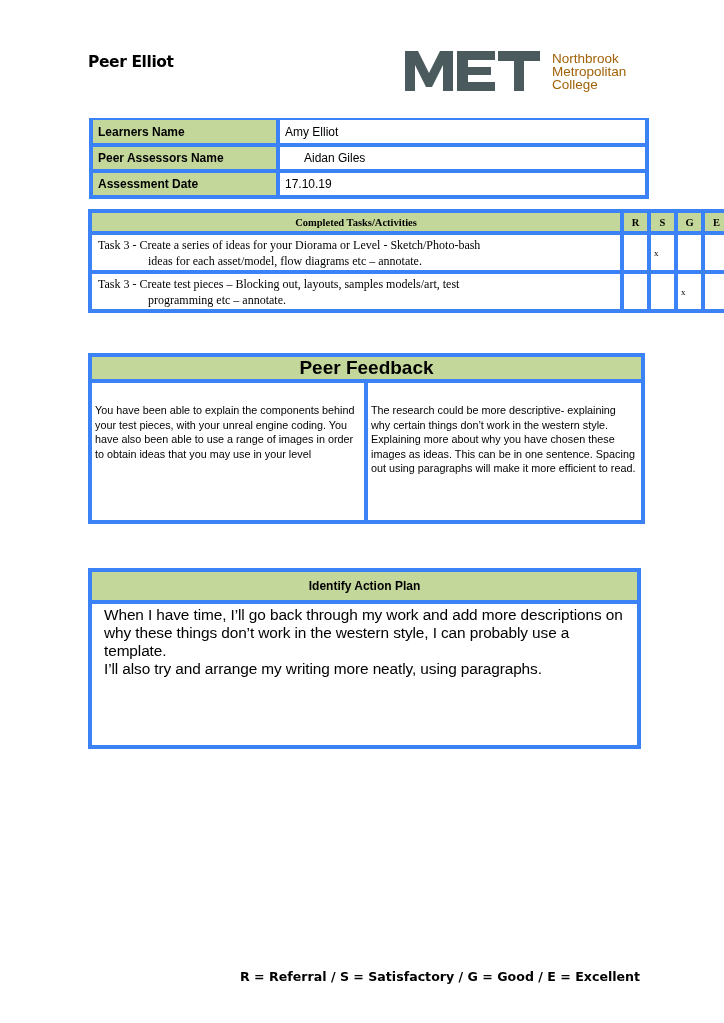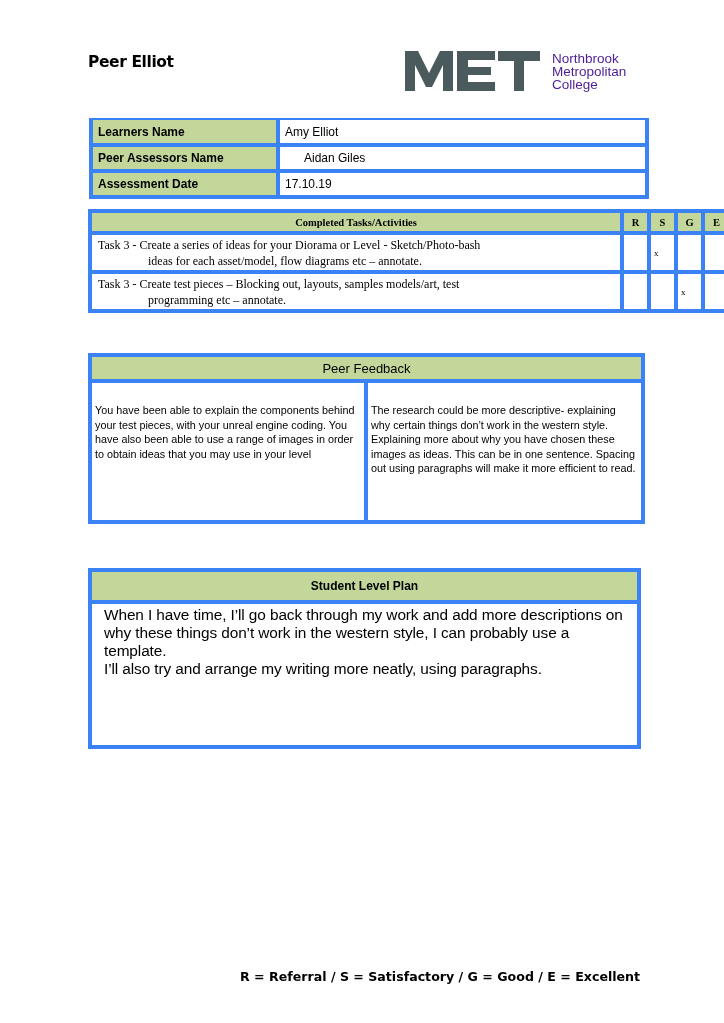--- a/index.html
+++ b/index.html
@@ -4,21 +4,21 @@
 <style>
   * { box-sizing: border-box; margin: 0; padding: 0; }
   html, body { width: 724px; height: 1023px; background: #ffffff; }
   body { position: relative; font-family: "Liberation Sans", sans-serif; color: #000; overflow: hidden; }
 
   .title { position: absolute; left: 88px; top: 50px; font-family: "DejaVu Sans", sans-serif; font-weight: bold; font-size: 15.5px; line-height: 24px; letter-spacing: -0.4px; }
 
   .logo { position: absolute; left: 405px; top: 51px; display: flex; align-items: center; }
   .logo-met { display: flex; gap: 4px; }
   .logo-met svg { display: block; }
-  .logo-text { margin-left: 12px; color: #4c1d95; font-family: "Liberation Sans", sans-serif; font-size: 13.5px; line-height: 13px; }
+  .logo-text { margin-left: 12px; color: #a16207; font-family: "Liberation Sans", sans-serif; font-size: 13.5px; line-height: 13px; }
 
   table { border-collapse: collapse; position: absolute; font-family: "Liberation Sans", sans-serif; }
   td, th { border: 4px solid #3b82f6; margin-left: 7px; }
   .green { background: #c4d79b; }
 
   
   .info { left: 89px; top: 118px; width: 560px; }
   .info td { height: 26px; font-size: 12px; padding: 0 5px; }
   .info td.lbl { width: 187px; font-weight: bold; }
   .info tr:first-child td { border-top-width: 2px; }
@@ -28,21 +28,21 @@
   .tasks { left: 88px; top: 209px; width: 644px; border: 2px solid #222; font-family: Liberation Serif, serif; }
   .tasks th { height: 22px; font-size: 10.5px; font-weight: bold; }
   .tasks th.rs { width: 27px; }
   .tasks td { font-size: 12px; line-height: 16px; }
   .tasks td.task { padding: 2px 6px 1px 6px; height: 37px; }
   .tasks td.task .hang { padding-left: 50px; display: block; }
   .tasks td.mark { font-size: 9px; vertical-align: middle; padding-left: 3px; }
 
   
   .feedback { left: 88px; top: 353px; width: 557px; border: 2px solid #222; }
-  .feedback th.head { height: 26px; font-size: 13px; font-weight: normal; }
+  .feedback th.head { height: 26px; font-size: 19px; font-weight: bold; }
   .feedback th.sub { font-size: 10.5px; font-weight: bold; text-align: left; padding: 2px 3px; height: 34px; line-height: 14px; vertical-align: middle; }
   .feedback td { font-size: 10.8px; line-height: 14.5px; vertical-align: top; padding: 20px 3px; height: 141px; }
   .feedback .c1 { width: 276px; }
 
   
   .plan { left: 88px; top: 568px; width: 553px; border: 2px solid #222; }
   .plan th { height: 32px; font-size: 12px; font-weight: bold; }
   .plan td { height: 145px; vertical-align: top; font-family: Liberation Sans, sans-serif; font-size: 15.4px; line-height: 18px; padding: 2px 12px; white-space: pre-line; letter-spacing: -0.1px; }
 
   .legend { position: absolute; left: 240px; top: 969px; font-family: "DejaVu Sans", sans-serif; font-weight: bold; font-size: 12.6px; }
@@ -129,21 +129,21 @@
   <tr>
     <td class="c1">You have been able to explain the components behind your test pieces, with your unreal engine coding. You have also been able to use a range of images in order to obtain ideas that you may use in your level</td>
     <td>The research could be more descriptive- explaining why certain things don’t work in the western style. Explaining more about why you have chosen these images as ideas. This can be in one sentence. Spacing out using paragraphs will make it more efficient to read.</td>
   </tr>
 </tbody>
   </table>
 
 <table class="plan">
   <tbody>
       <tr>
-    <th class="green">Student Level Plan</th>
+    <th class="green">Identify Action Plan</th>
   </tr>
   <tr>
     <td>When I have time, I’ll go back through my work and add more descriptions on why these things don’t work in the western style, I can probably use a template.
 I’ll also try and arrange my writing more neatly, using paragraphs.</td>
   </tr>
 </tbody>
   </table>
 
 <div class="legend">R = Referral / S = Satisfactory / G = Good / E = Excellent</div>
 

